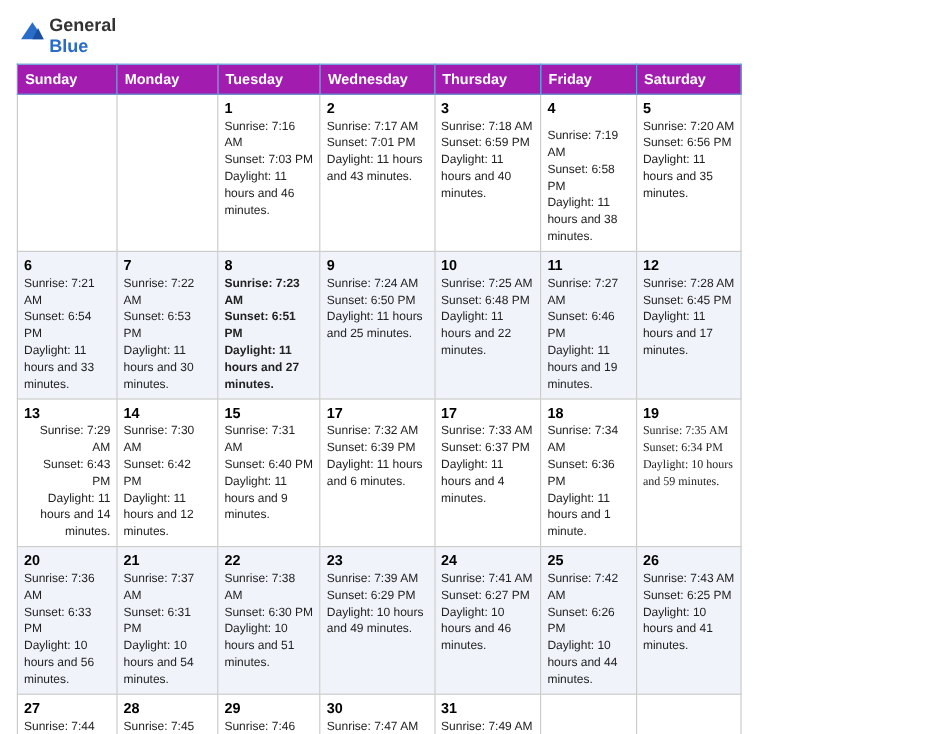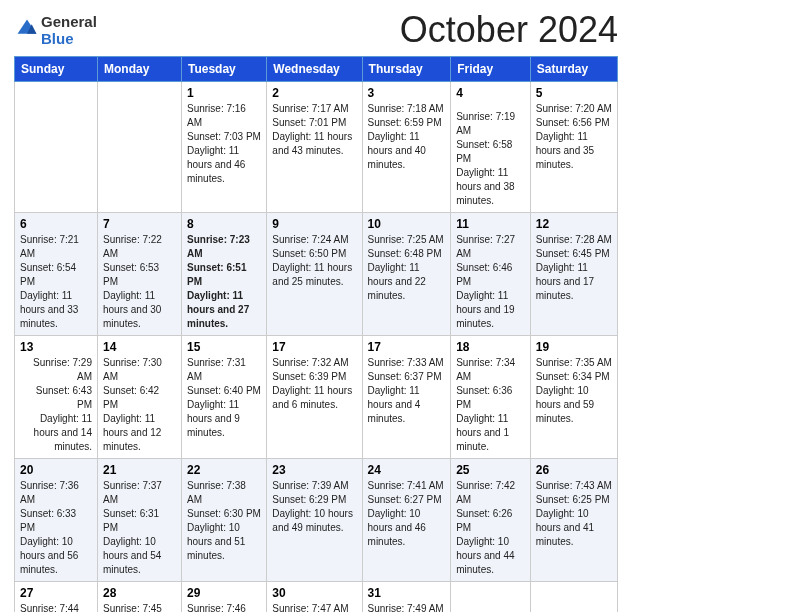--- a/index.html
+++ b/index.html
@@ -52,21 +52,21 @@
       font-size: 13px;
       color: #444;
       margin-top: 2px;
     }
     .calendar-table {
       width: 100%;
       border-collapse: collapse;
       font-size: 11px;
     }
     .calendar-table th {
-      background-color: #1d4ed8;
+      background-color: #a21caf;
       color: #fff;
       text-align: left;
       padding: 5px 6px;
       font-size: 12px;
       font-weight: bold;
       border: 1px solid #5a9ad5;
     }
     .calendar-table td {
       vertical-align: top;
       border: 1px solid #ccc;
@@ -112,21 +112,20 @@
         </svg>
       </div>
       <div style="margin-left:3px;">
         <div class="logo-text">
           <span class="logo-general">General</span><br>
           <span class="logo-blue">Blue</span>
         </div>
       </div>
     </div>
     <div class="title-block">
-      <div class="month-title">October 2024</div>
     </div>
   </div>
 
   <table class="calendar-table">
     <thead>
       <tr>
       <th>Sunday</th>
           <th>Monday</th>
           <th>Tuesday</th>
           <th>Wednesday</th>
@@ -246,21 +245,21 @@
 Daylight: 11 hours and 4 minutes.</div>
           </td>
           <td>
             <span class="day-num">18</span>
             <div class="day-info" style="white-space: pre-line;">Sunrise: 7:34 AM
 Sunset: 6:36 PM
 Daylight: 11 hours and 1 minute.</div>
           </td>
           <td>
             <span class="day-num">19</span>
-            <div class="day-info" style="white-space: pre-line;">Sunrise: 7:35 AM
+            <div class="day-info" style="white-space: pre-line; font-family: Liberation Serif, serif;">Sunrise: 7:35 AM
 Sunset: 6:34 PM
 Daylight: 10 hours and 59 minutes.</div>
           </td>
         </tr>
         <tr class="row-even">
           <td>
             <span class="day-num">20</span>
             <div class="day-info" style="white-space: pre-line;">Sunrise: 7:36 AM
 Sunset: 6:33 PM
 Daylight: 10 hours and 56 minutes.</div>

